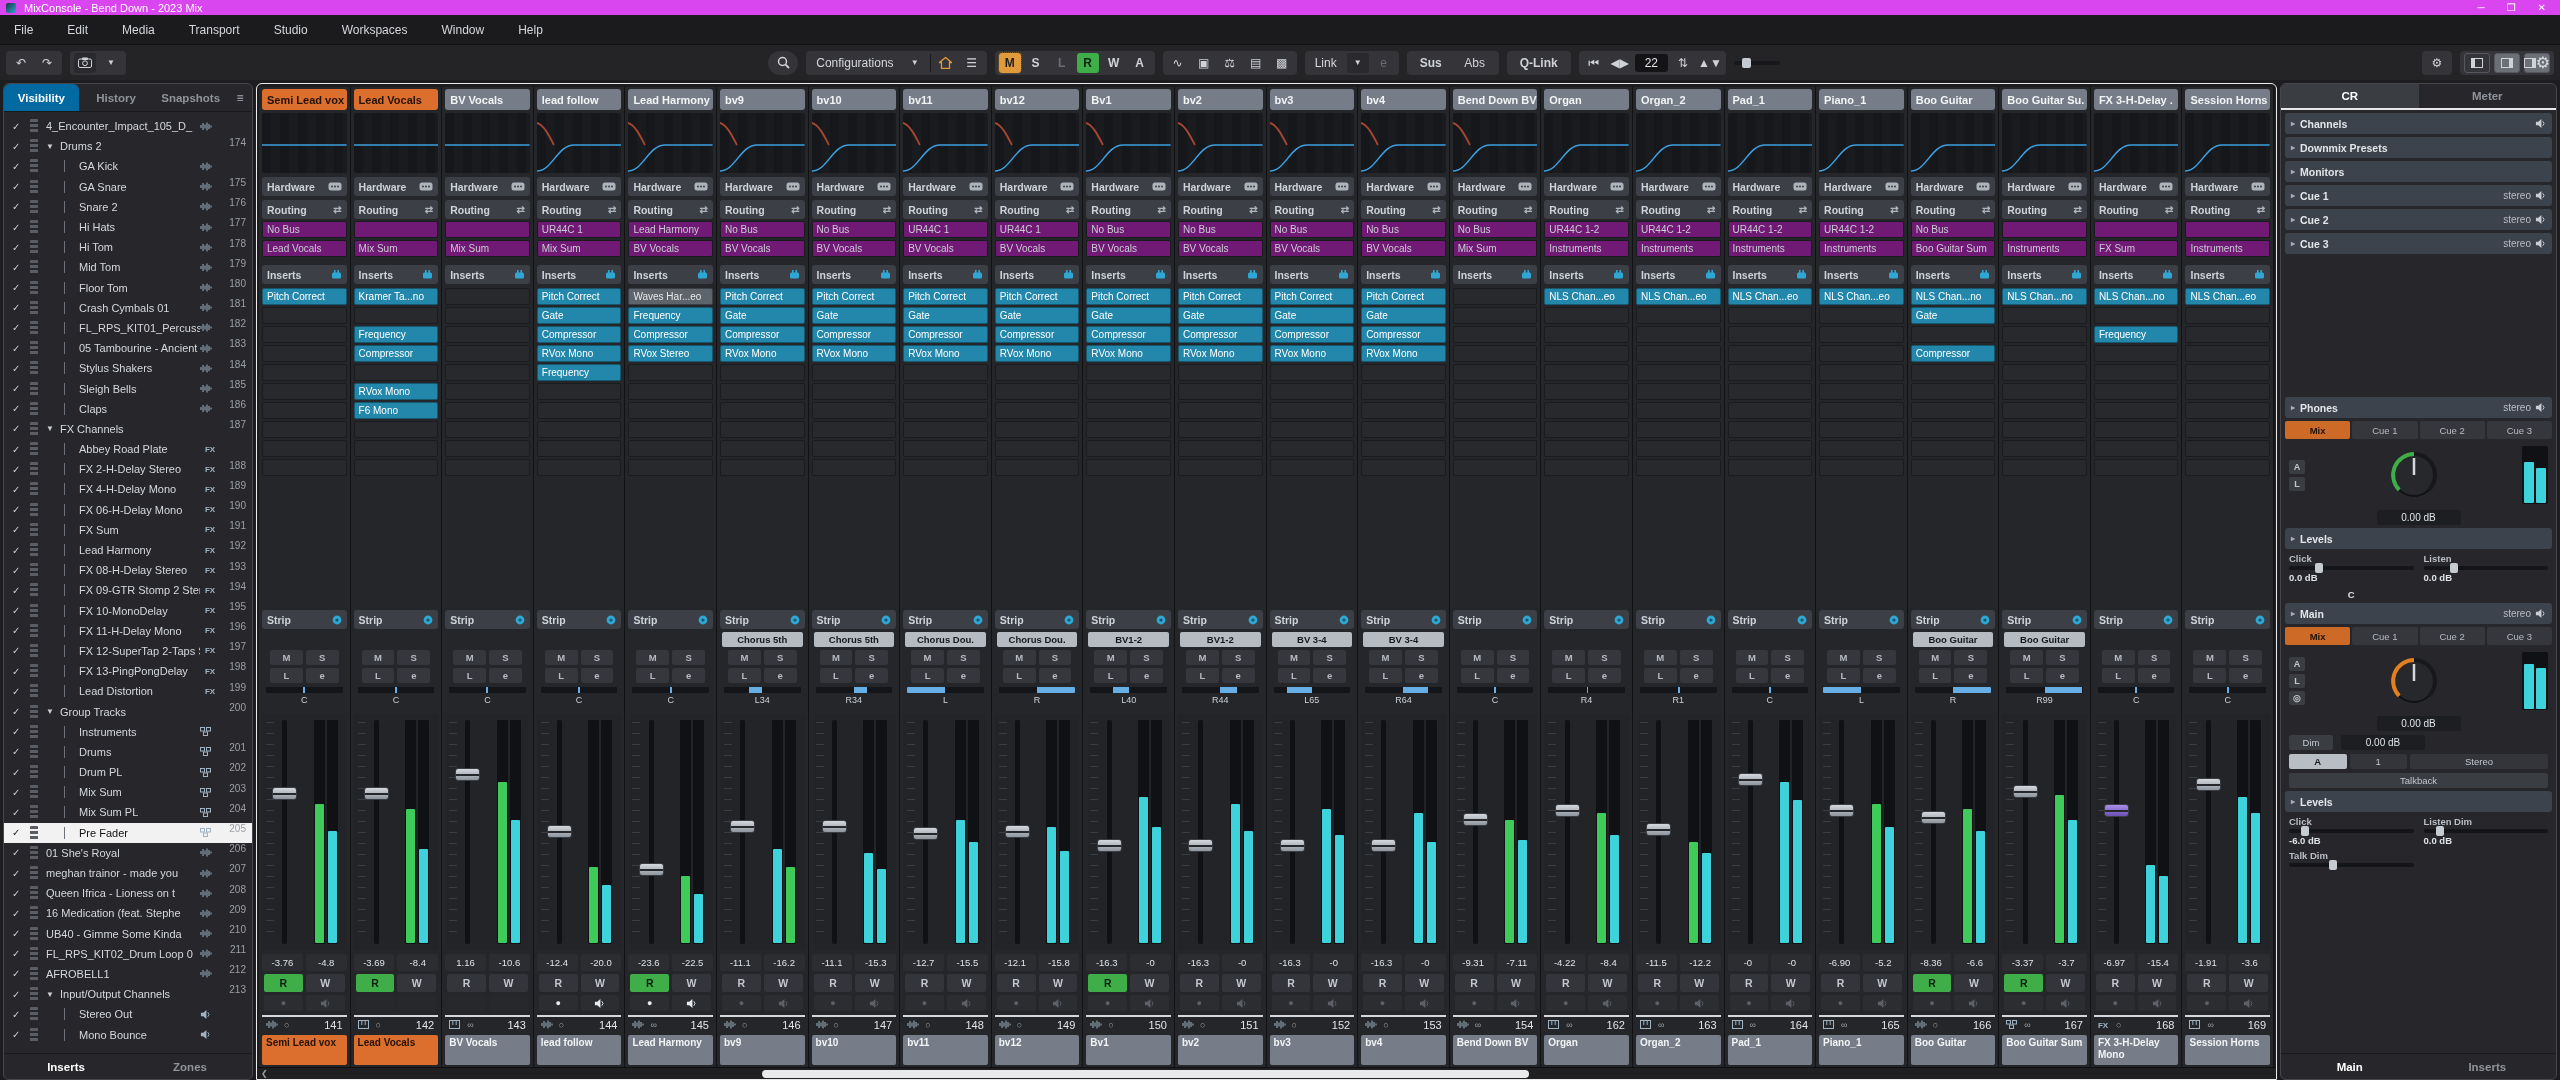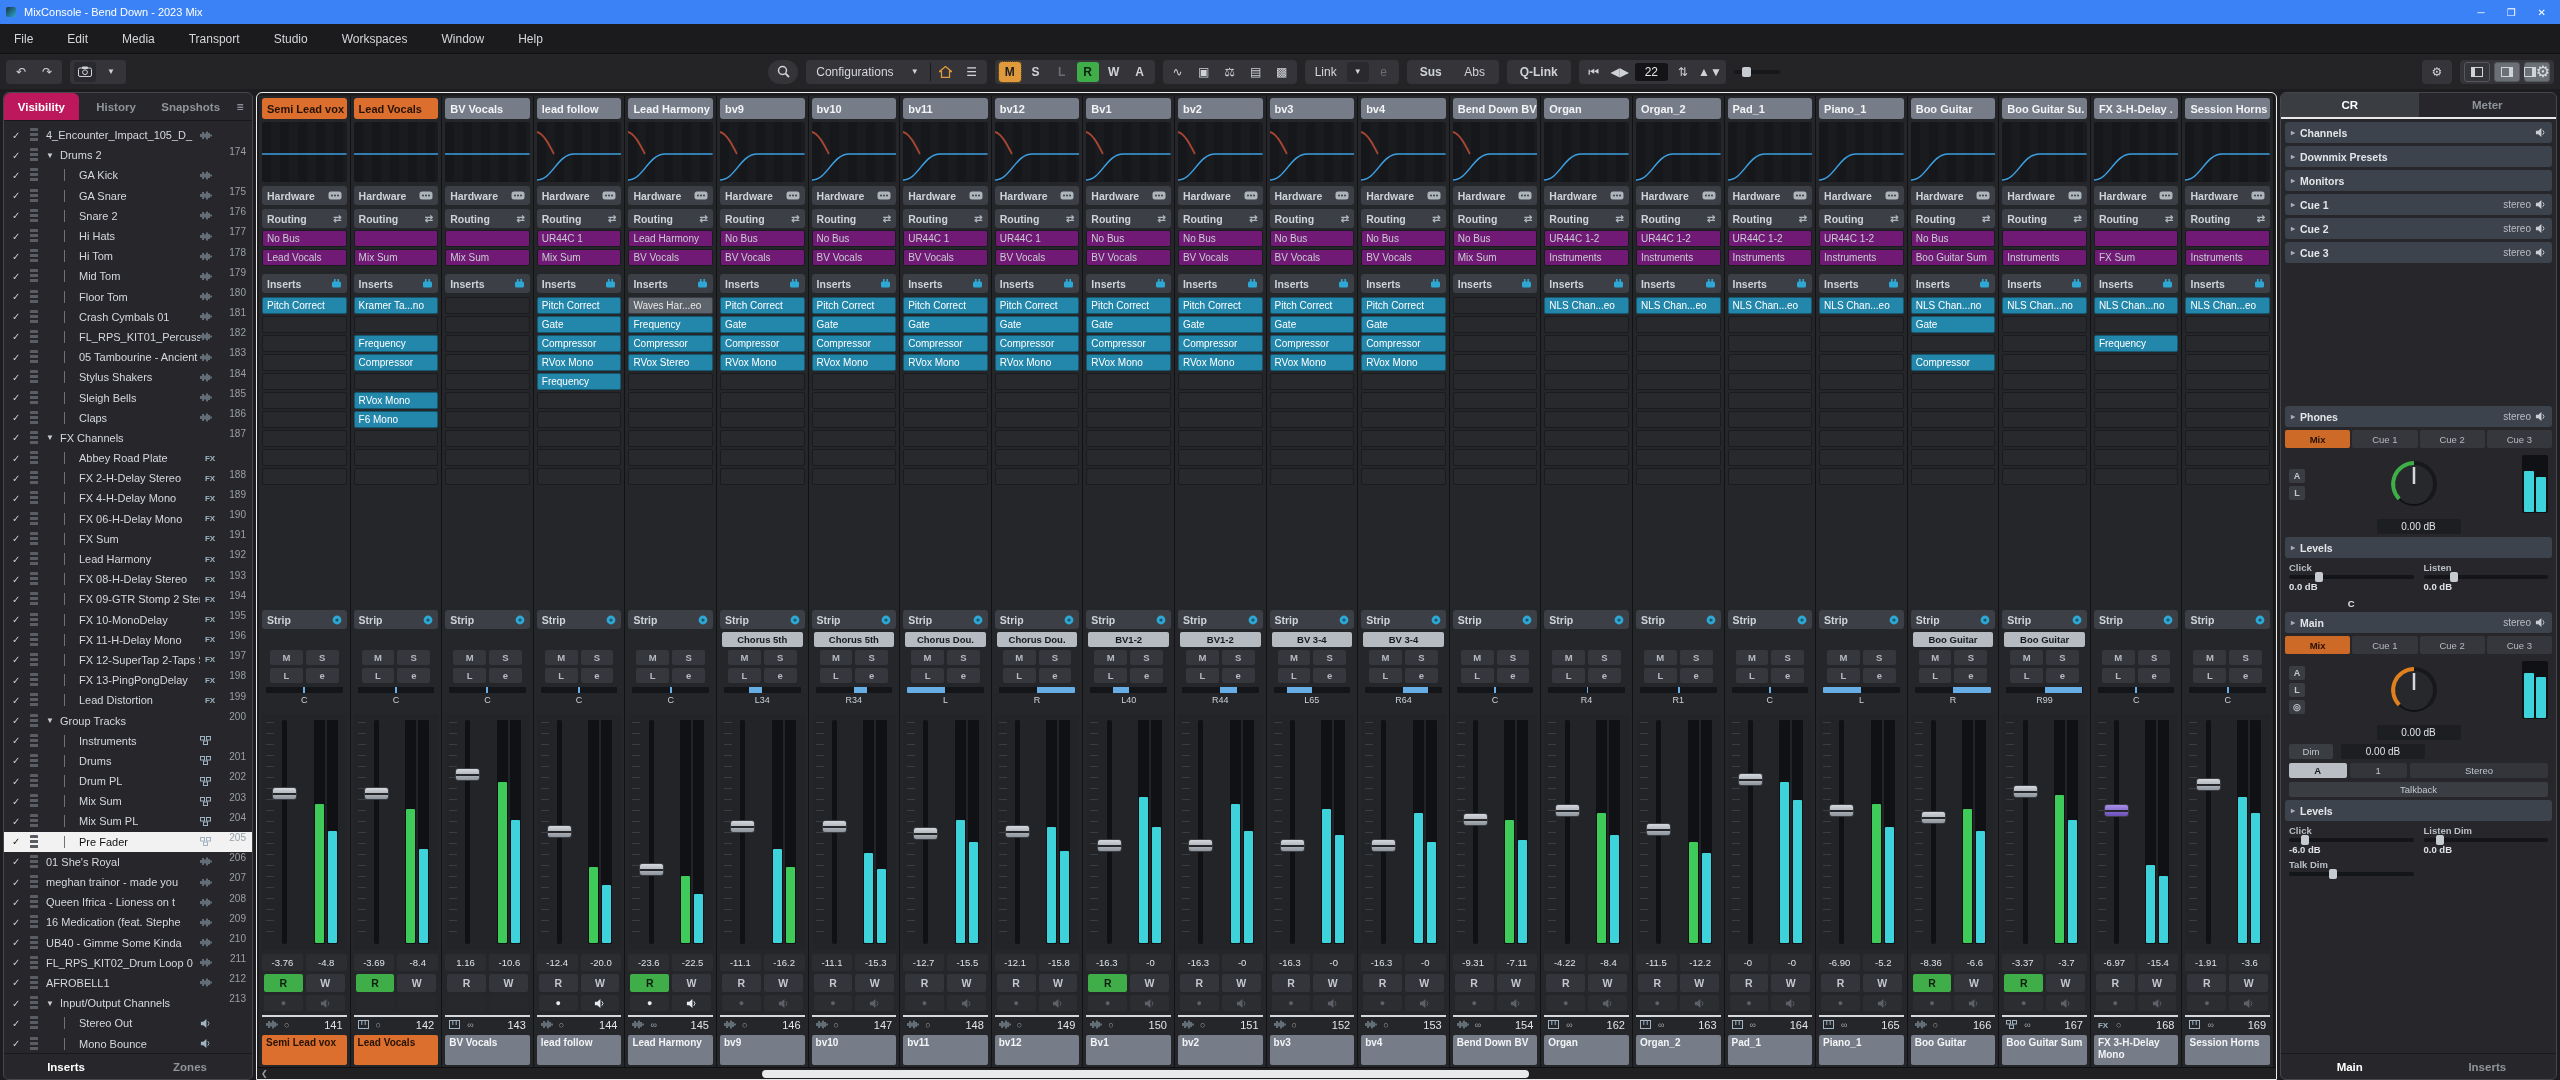--- a/index.html
+++ b/index.html
@@ -1,21 +1,21 @@
 <!DOCTYPE html>
 <html><head>
 <meta charset="utf-8">
 <style>
   * { margin:0; padding:0; box-sizing:border-box; }
   html,body { width:2560px; height:1080px; overflow:hidden; background:#141416;
     font-family:"Liberation Sans", sans-serif; color:#d8dce1; }
   .app { width:2560px; height:1080px; display:flex; flex-direction:column; background:#1d1d20; }
 
   
-  .titlebar { height:15px; background:#3b82f6; display:flex; align-items:center; padding:12px 6px; flex:none; }
+  .titlebar { height:15px; background:#d946ef; display:flex; align-items:center; padding:3px 6px; flex:none; }
   .titlebar .appicon { width:10px; height:10px; background:linear-gradient(135deg,#17343f,#2fa7d4); border-radius:2px; margin-right:8px; }
   .titlebar .title { font-size:11px; color:#fff; }
   .wincontrols { margin-left:auto; display:flex; gap:22px; font-size:10px; color:#fff; padding-right:8px; }
   .menubar { height:30px; background:#1b1b1d; display:flex; align-items:center; gap:34px; padding:0 14px; flex:none; border-bottom:1px solid #111; }
   .menubar span { font-size:12px; color:#d4d7db; cursor:default; }
   .toolbar { height:35px; background:#242427; display:flex; align-items:center; padding:0 6px; gap:8px; flex:none; }
   .tgroup { background:#343439; border-radius:4px; display:flex; align-items:center; height:24px; padding:0 4px; gap:4px; }
   .tbtn { min-width:22px; height:20px; border-radius:3px; display:flex; align-items:center; justify-content:center;
           font-size:12px; color:#cfd3d8; background:transparent; }
   .tbtn.boxed { background:#2a2a2e; }
@@ -35,21 +35,21 @@
   .layoutbtn i.l::before { content:""; display:block; width:3px; height:100%; background:#cfd3d8; }
   .layoutbtn i.r::before { content:""; display:block; width:3px; height:100%; background:#cfd3d8; margin-left:7px; }
 
   
   .main { flex:1; display:flex; min-height:0; padding:3px 3px 0 3px; gap:3px; }
 
   
   .side { width:250px; flex:none; background:#27272b; border:1px solid #46464c; border-radius:6px; display:flex; flex-direction:column; overflow:hidden; }
   .side-tabs { height:28px; display:flex; align-items:stretch; border-bottom:1px solid #1a1a1d; flex:none; }
   .side-tab { flex:1; display:flex; align-items:center; justify-content:center; font-size:11.5px; font-weight:bold; color:#8f949b; }
-  .side-tab.active { background:#be185d; color:#fff; border-radius:6px 6px 0 0; }
+  .side-tab.active { background:#0369a1; color:#fff; border-radius:6px 6px 0 0; }
   .side-menu-icon { width:24px; display:flex; align-items:center; justify-content:center; color:#aab; font-size:12px; }
   .side-list { flex:1; overflow:hidden; padding-top:4px; }
   .srow { height:20.2px; display:flex; align-items:center; font-size:11px; color:#d4d8dd; padding:0 6px 0 8px; }
   .srow .chk { width:18px; color:#c7ccd2; font-size:10px; flex:none; }
   .srow .dash { width:8px; height:14px; flex:none; margin-right:8px;
     background:repeating-linear-gradient(180deg,#5a5d63 0 3px,transparent 3px 5px); border-radius:1px; }
   .srow .tri { width:14px; color:#c8cdd2; font-size:8px; flex:none; }
   .srow .lbl { flex:1; white-space:nowrap; overflow:hidden; }
   .srow.ind1 .lbl { padding-left:14px; border-left:1px solid #6d727a; margin-left:18px; }
   .srow .ticon { flex:none; width:20px; text-align:center; font-size:8px; color:#9fb3c2; font-weight:bold; }

